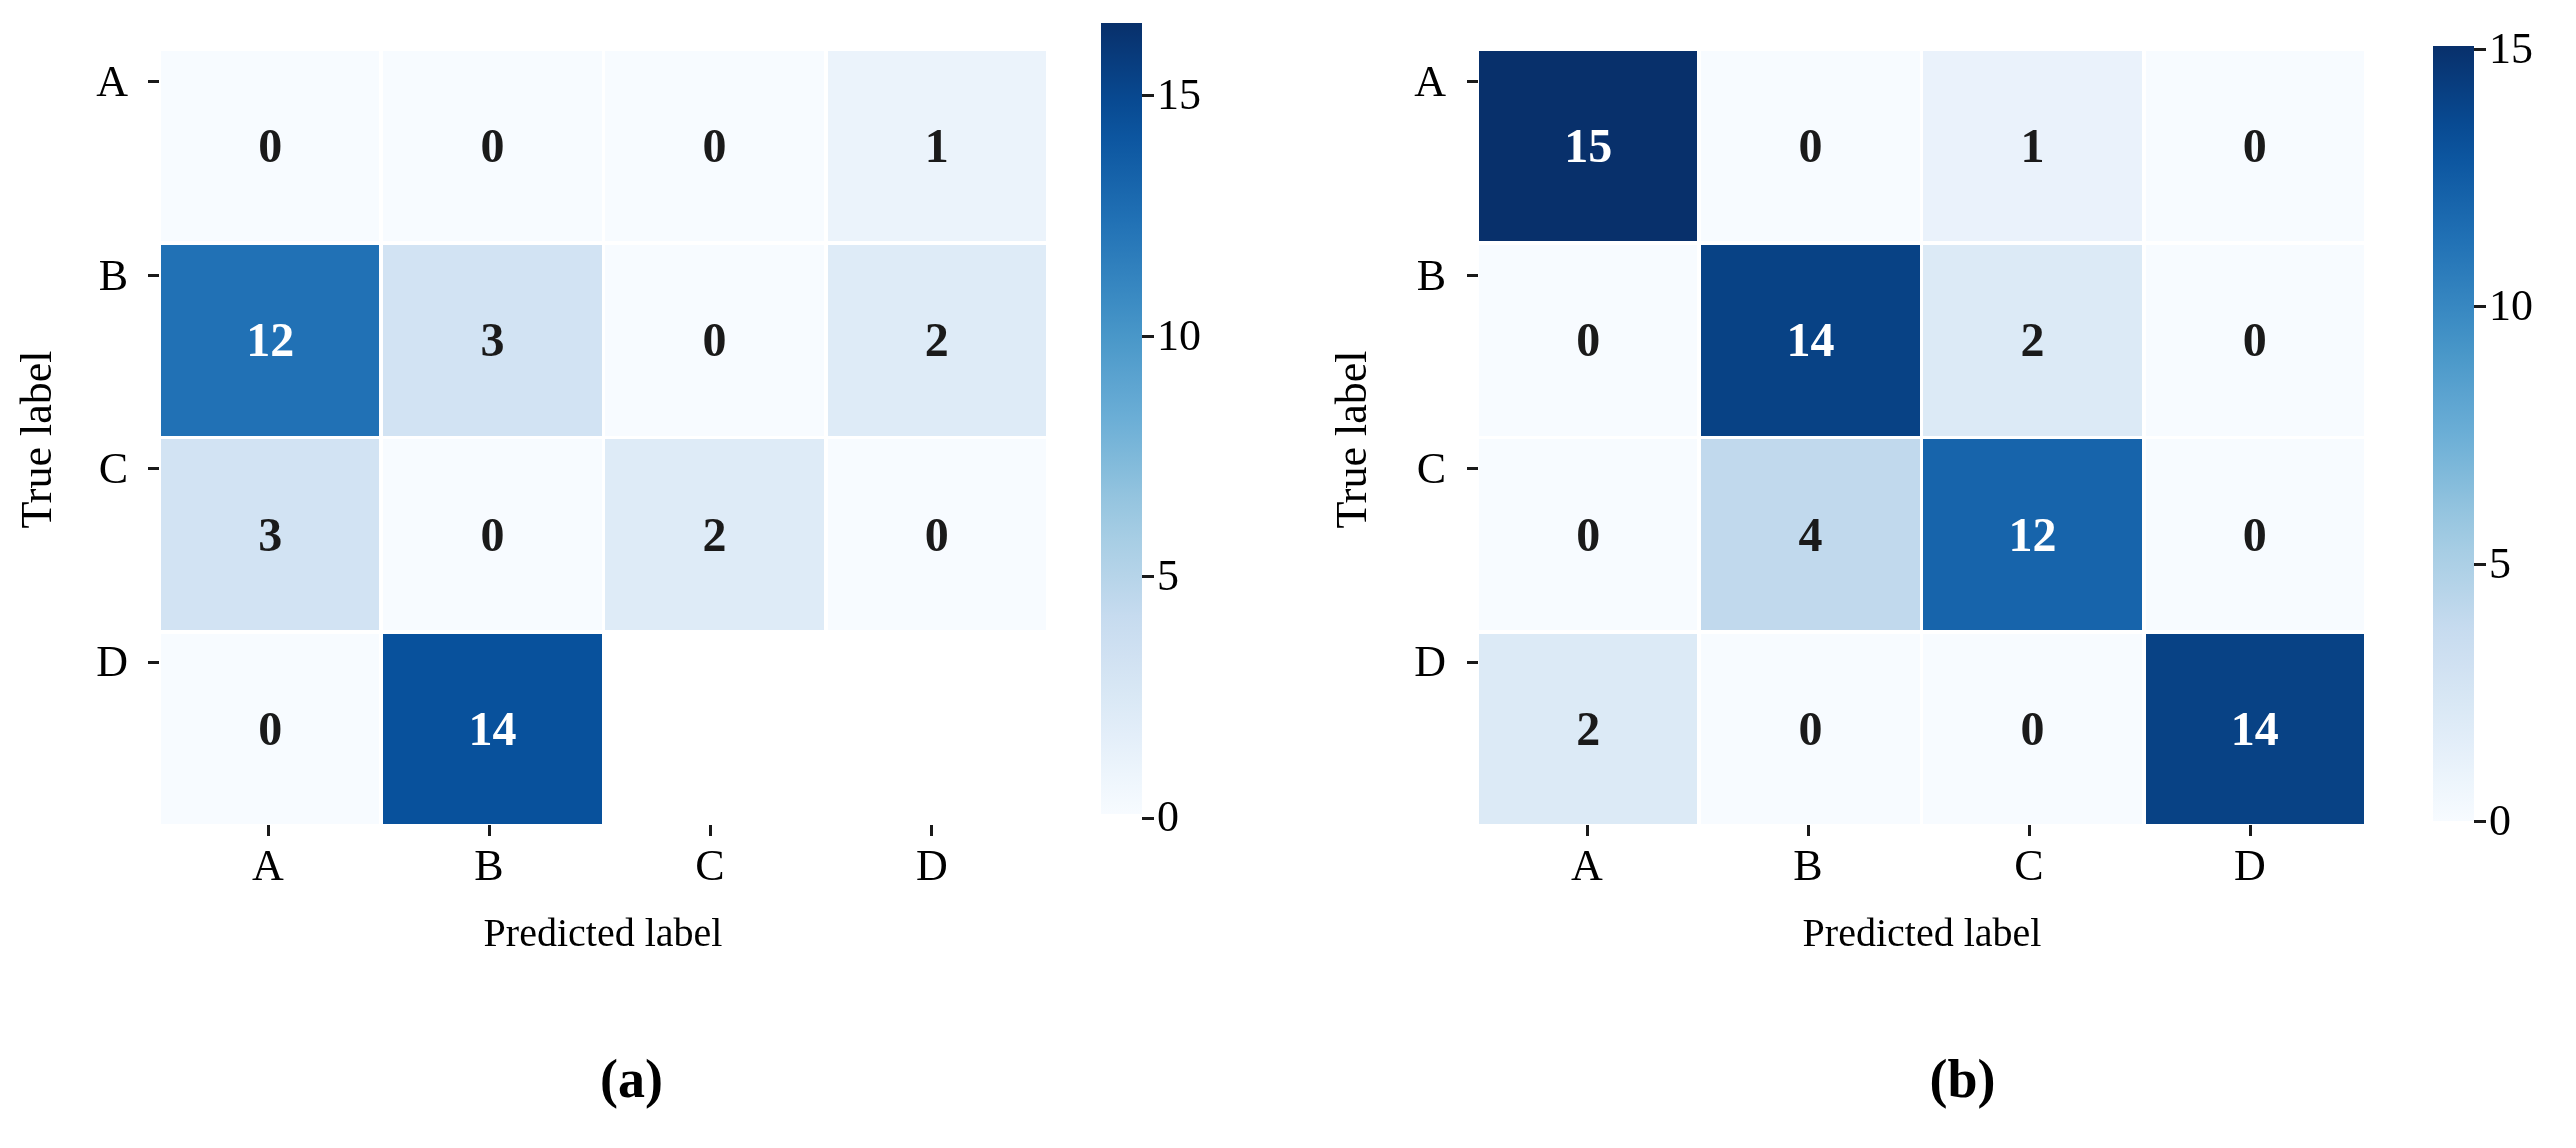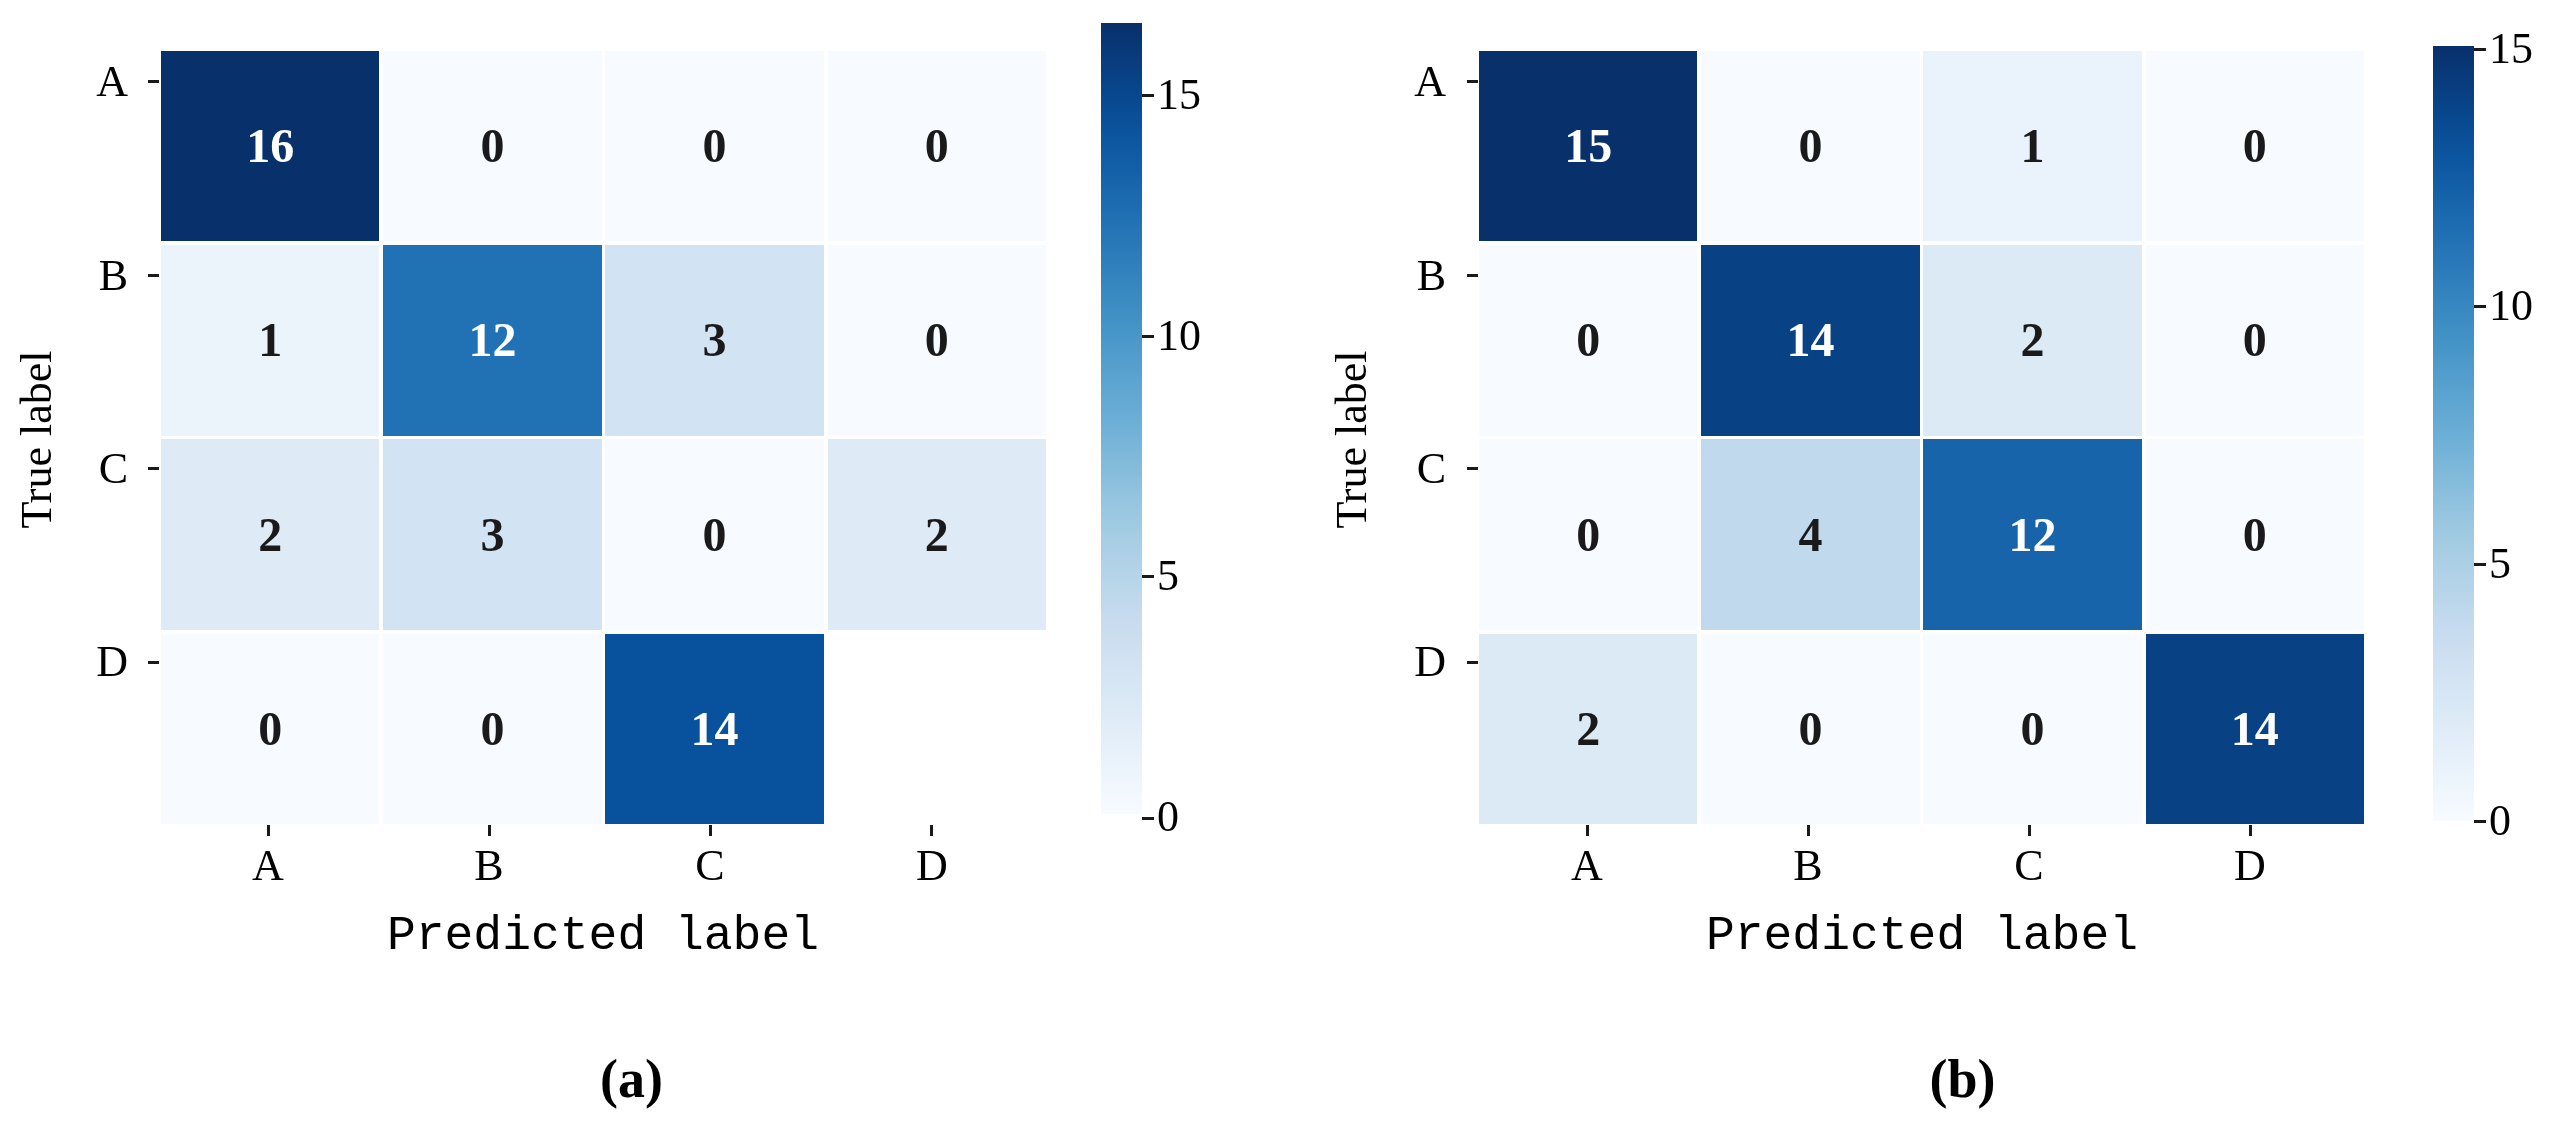--- a/index.html
+++ b/index.html
@@ -22,24 +22,23 @@
     font-size:44px;
     letter-spacing:0px;
     white-space:nowrap;
     transform-origin:center center;
     transform:rotate(-90deg);
     text-align:center;
   }
   
   .xlabel{
     position:absolute;
-    font-size:48px;
-    white-space:nowrap;
-    text-align:center;
-    font-family:Liberation Mono, monospace;
+    font-size:40px;
+    white-space:nowrap;
+    text-align:center;
   }
 
   
   .matrix{
     position:absolute;
     display:grid;
     grid-template-columns:repeat(4,1fr);
     grid-template-rows:repeat(4,1fr);
     gap:3.8px;
     background:#ffffff;
@@ -118,21 +117,20 @@
     <div class="tick-y" style="left:27px;top:254px;width:101px;">B</div>
     <div class="tick-y" style="left:27px;top:447px;width:101px;">C</div>
     <div class="tick-y" style="left:27px;top:640px;width:101px;">D</div>
 
     <div class="tickmark-y" style="left:148px;top:80px;"></div>
     <div class="tickmark-y" style="left:148px;top:274px;"></div>
     <div class="tickmark-y" style="left:148px;top:467px;"></div>
     <div class="tickmark-y" style="left:148px;top:661px;"></div>
 
     <div class="matrix" id="matrix-a" style="left:161px;top:51px;width:885px;height:773px;">
-        <div class="cell" style="background: rgb(8, 48, 107); color: rgb(255, 255, 255);">16</div>
         <div class="cell" style="background: rgb(247, 251, 255); color: rgb(26, 26, 26);">0</div>
         <div class="cell" style="background: rgb(247, 251, 255); color: rgb(26, 26, 26);">0</div>
         <div class="cell" style="background: rgb(247, 251, 255); color: rgb(26, 26, 26);">0</div>
         <div class="cell" style="background: rgb(235, 243, 251); color: rgb(26, 26, 26);">1</div>
         <div class="cell" style="background: rgb(33, 113, 181); color: rgb(255, 255, 255);">12</div>
         <div class="cell" style="background: rgb(210, 227, 243); color: rgb(26, 26, 26);">3</div>
         <div class="cell" style="background: rgb(247, 251, 255); color: rgb(26, 26, 26);">0</div>
         <div class="cell" style="background: rgb(222, 235, 247); color: rgb(26, 26, 26);">2</div>
         <div class="cell" style="background: rgb(210, 227, 243); color: rgb(26, 26, 26);">3</div>
         <div class="cell" style="background: rgb(247, 251, 255); color: rgb(26, 26, 26);">0</div>

